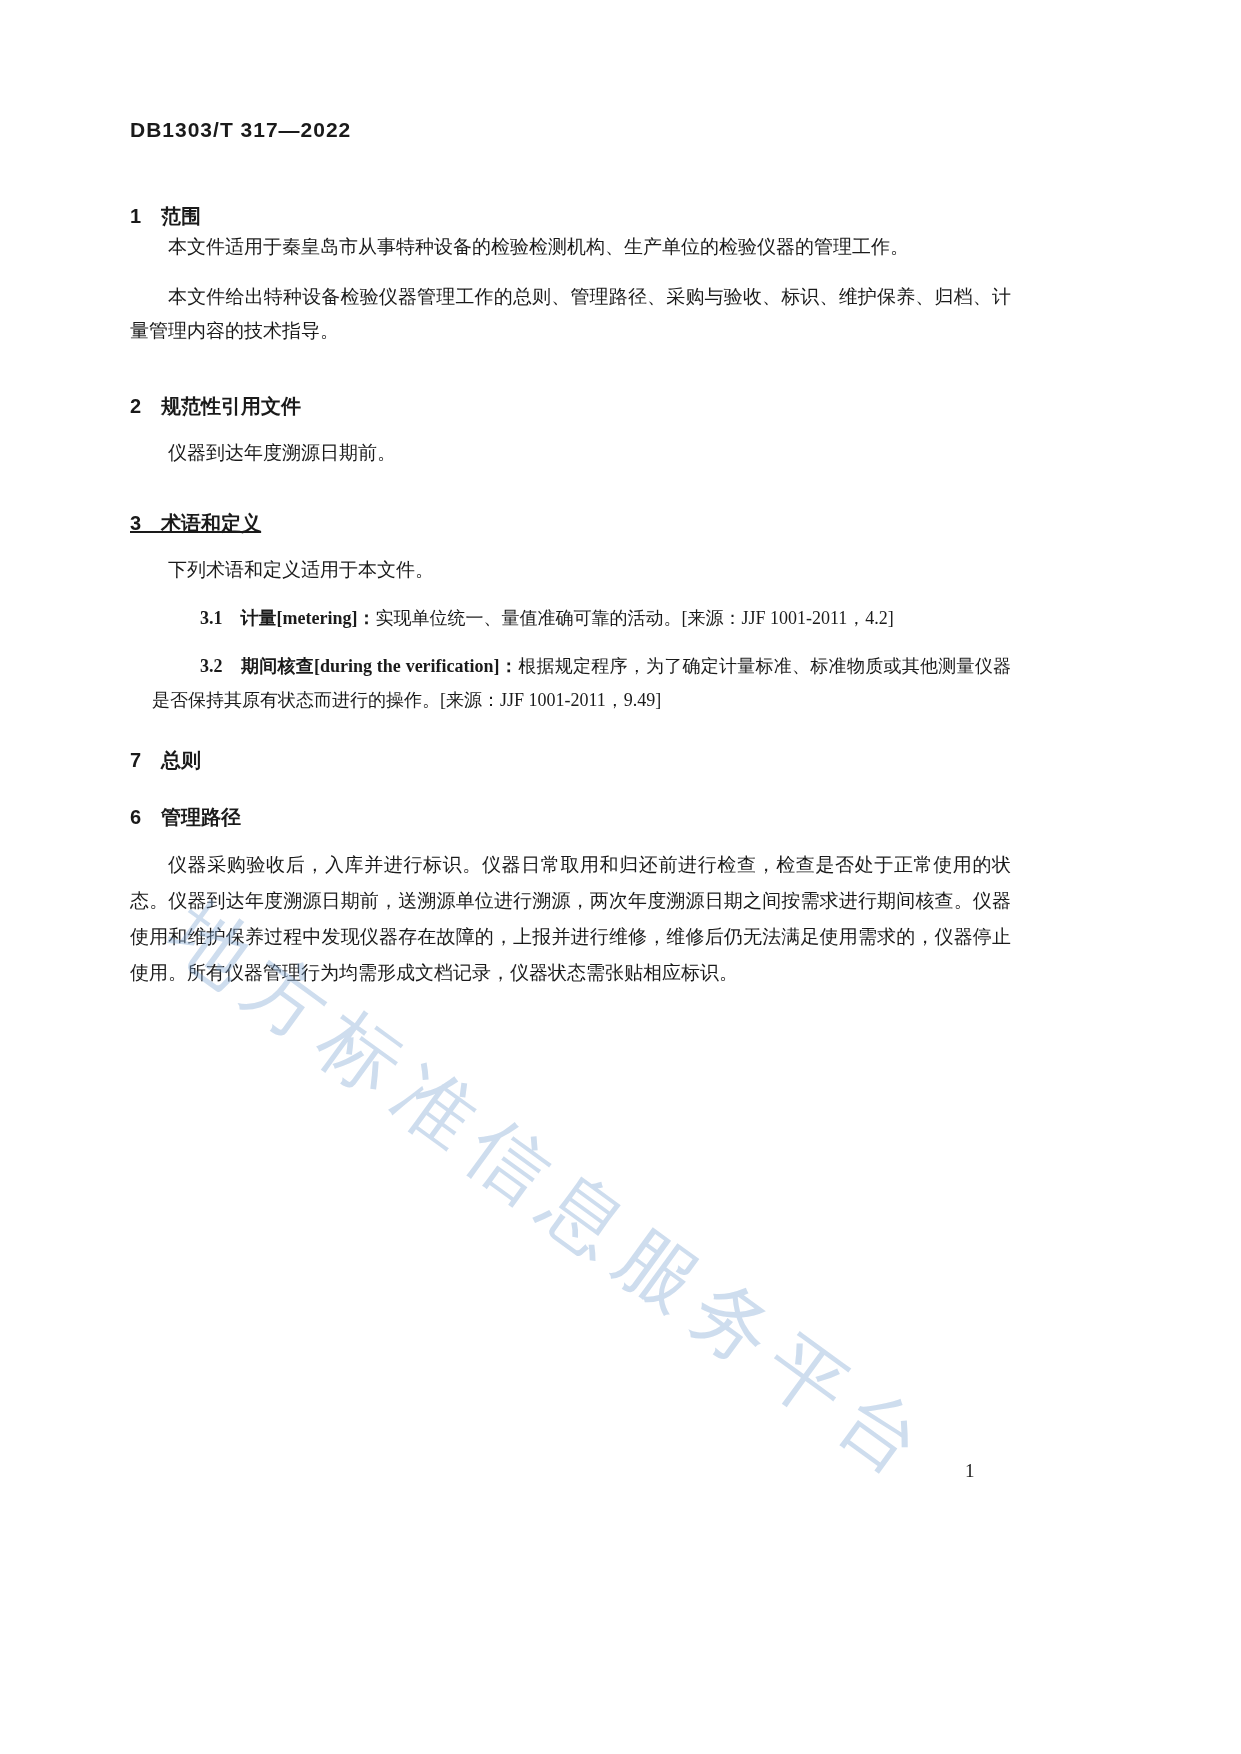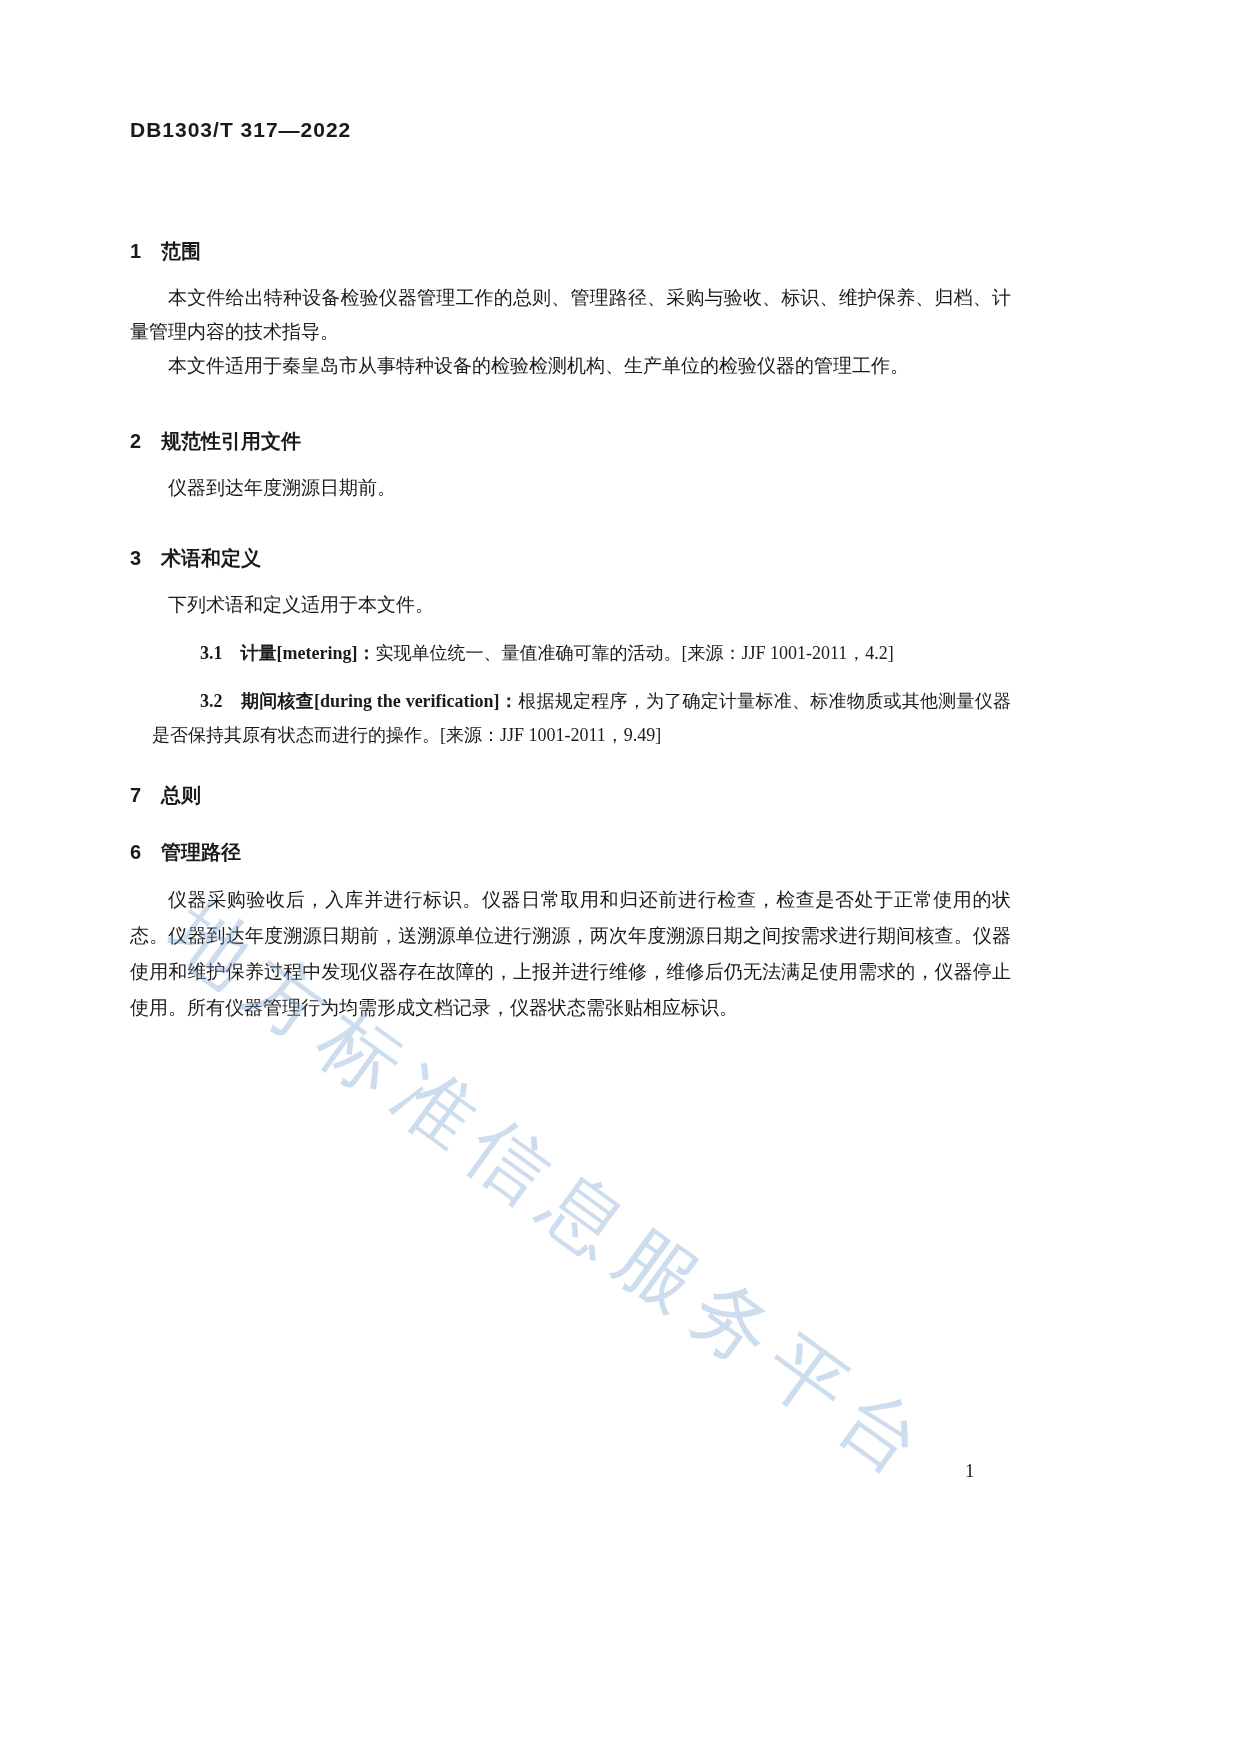--- a/index.html
+++ b/index.html
@@ -37,24 +37,25 @@
     font-family: "Liberation Sans", sans-serif;
     letter-spacing: 2px;
   }
   .sec {
     margin: 45px 0 0 0;
     font-size: 20px;
     font-weight: bold;
     font-family: "Liberation Sans", sans-serif;
   }
   .sec.first {
-    margin-top: 96px;
+    margin-top: 61px;
   }
   .sec.mid {
     margin-top: 40px;
+    text-decoration: underline;
   }
   .sec.big {
     margin-top: 30px;
   }
   .body {
     margin: 16px 0 0 0;
     font-size: 19px;
     line-height: 34px;
     text-align: justify;
   }
@@ -100,22 +101,22 @@
 <div class="page">
 
   <div class="watermark">地方标准信息服务平台</div>
 
   <div class="content">
 
     <div class="doc-number">DB1303/T 317—2022</div>
 
 
     <h2 class="sec first">1　范围</h2>
+    <p class="body ind tight">本文件适用于秦皇岛市从事特种设备的检验检测机构、生产单位的检验仪器的管理工作。</p>
     <p class="body ind">本文件给出特种设备检验仪器管理工作的总则、管理路径、采购与验收、标识、维护保养、归档、计量管理内容的技术指导。</p>
-    <p class="body ind tight">本文件适用于秦皇岛市从事特种设备的检验检测机构、生产单位的检验仪器的管理工作。</p>
 
     <h2 class="sec">2　规范性引用文件</h2>
     <p class="body ind">仪器到达年度溯源日期前。</p>
 
     <h2 class="sec mid">3　术语和定义</h2>
     <p class="body ind">下列术语和定义适用于本文件。</p>
     <p class="term"><span class="tl">3.1　计量[metering]：</span><span>实现单位统一、量值准确可靠的活动。[来源：JJF 1001-2011，4.2]</span></p>
     <p class="term"><span class="tl">3.2　期间核查[during the verification]：</span><span>根据规定程序，为了确定计量标准、标准物质或其他测量仪器是否保持其原有状态而进行的操作。[来源：JJF 1001-2011，9.49]</span></p>
 
     <h2 class="sec big">7　总则</h2>

